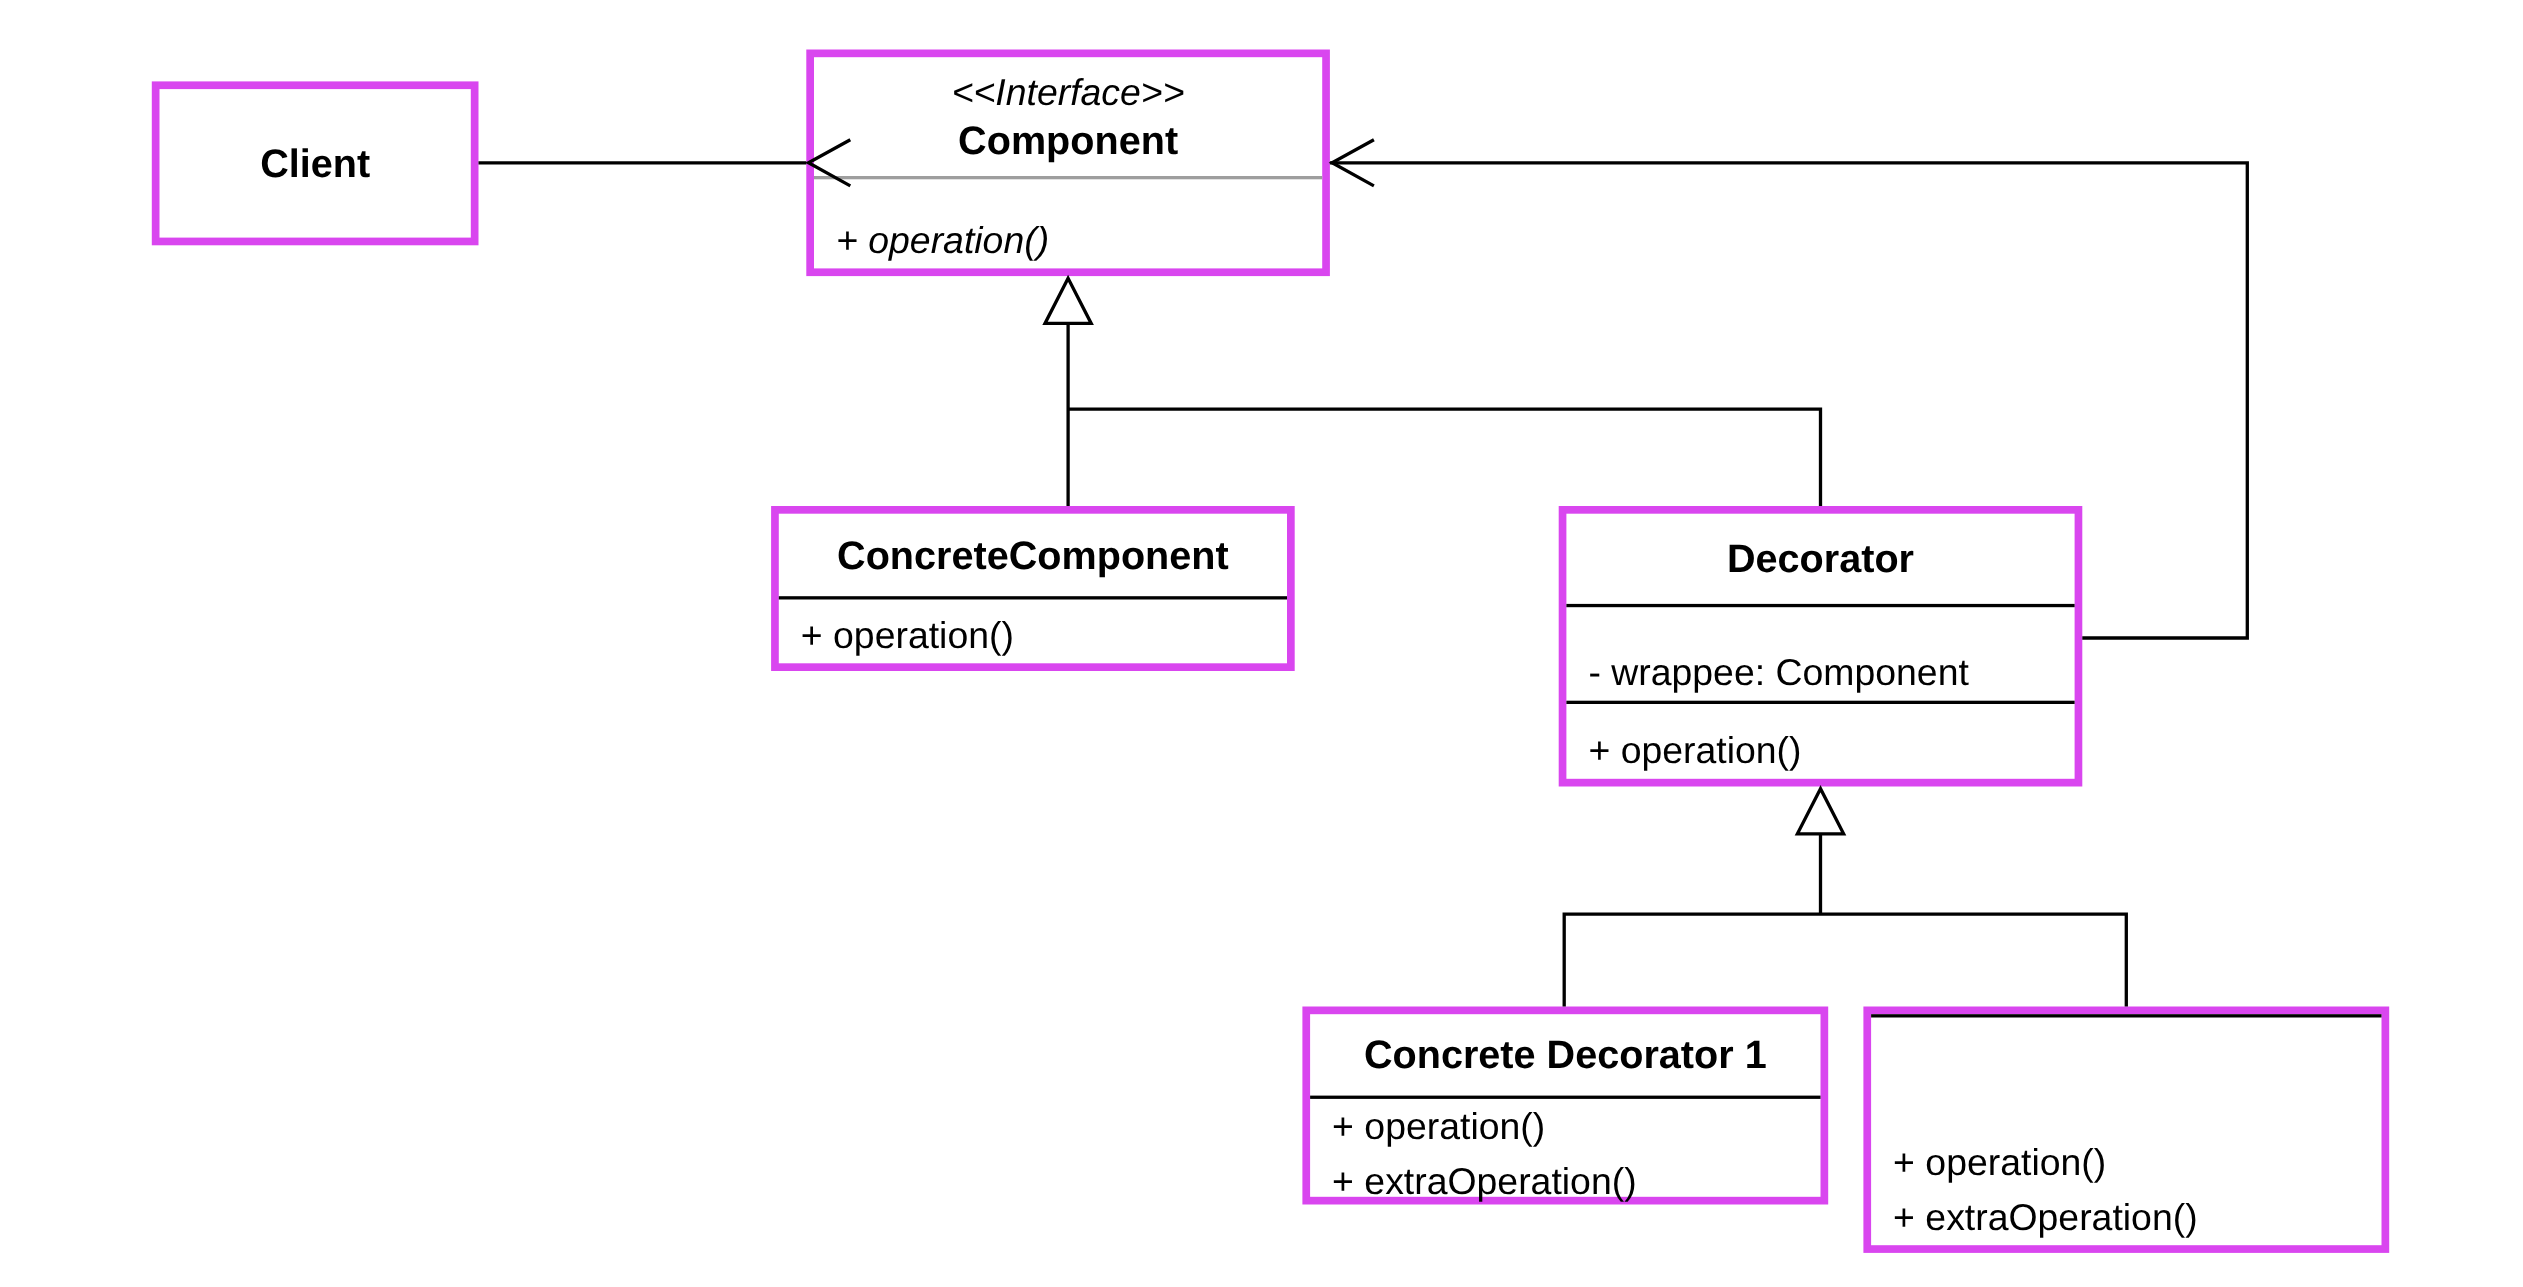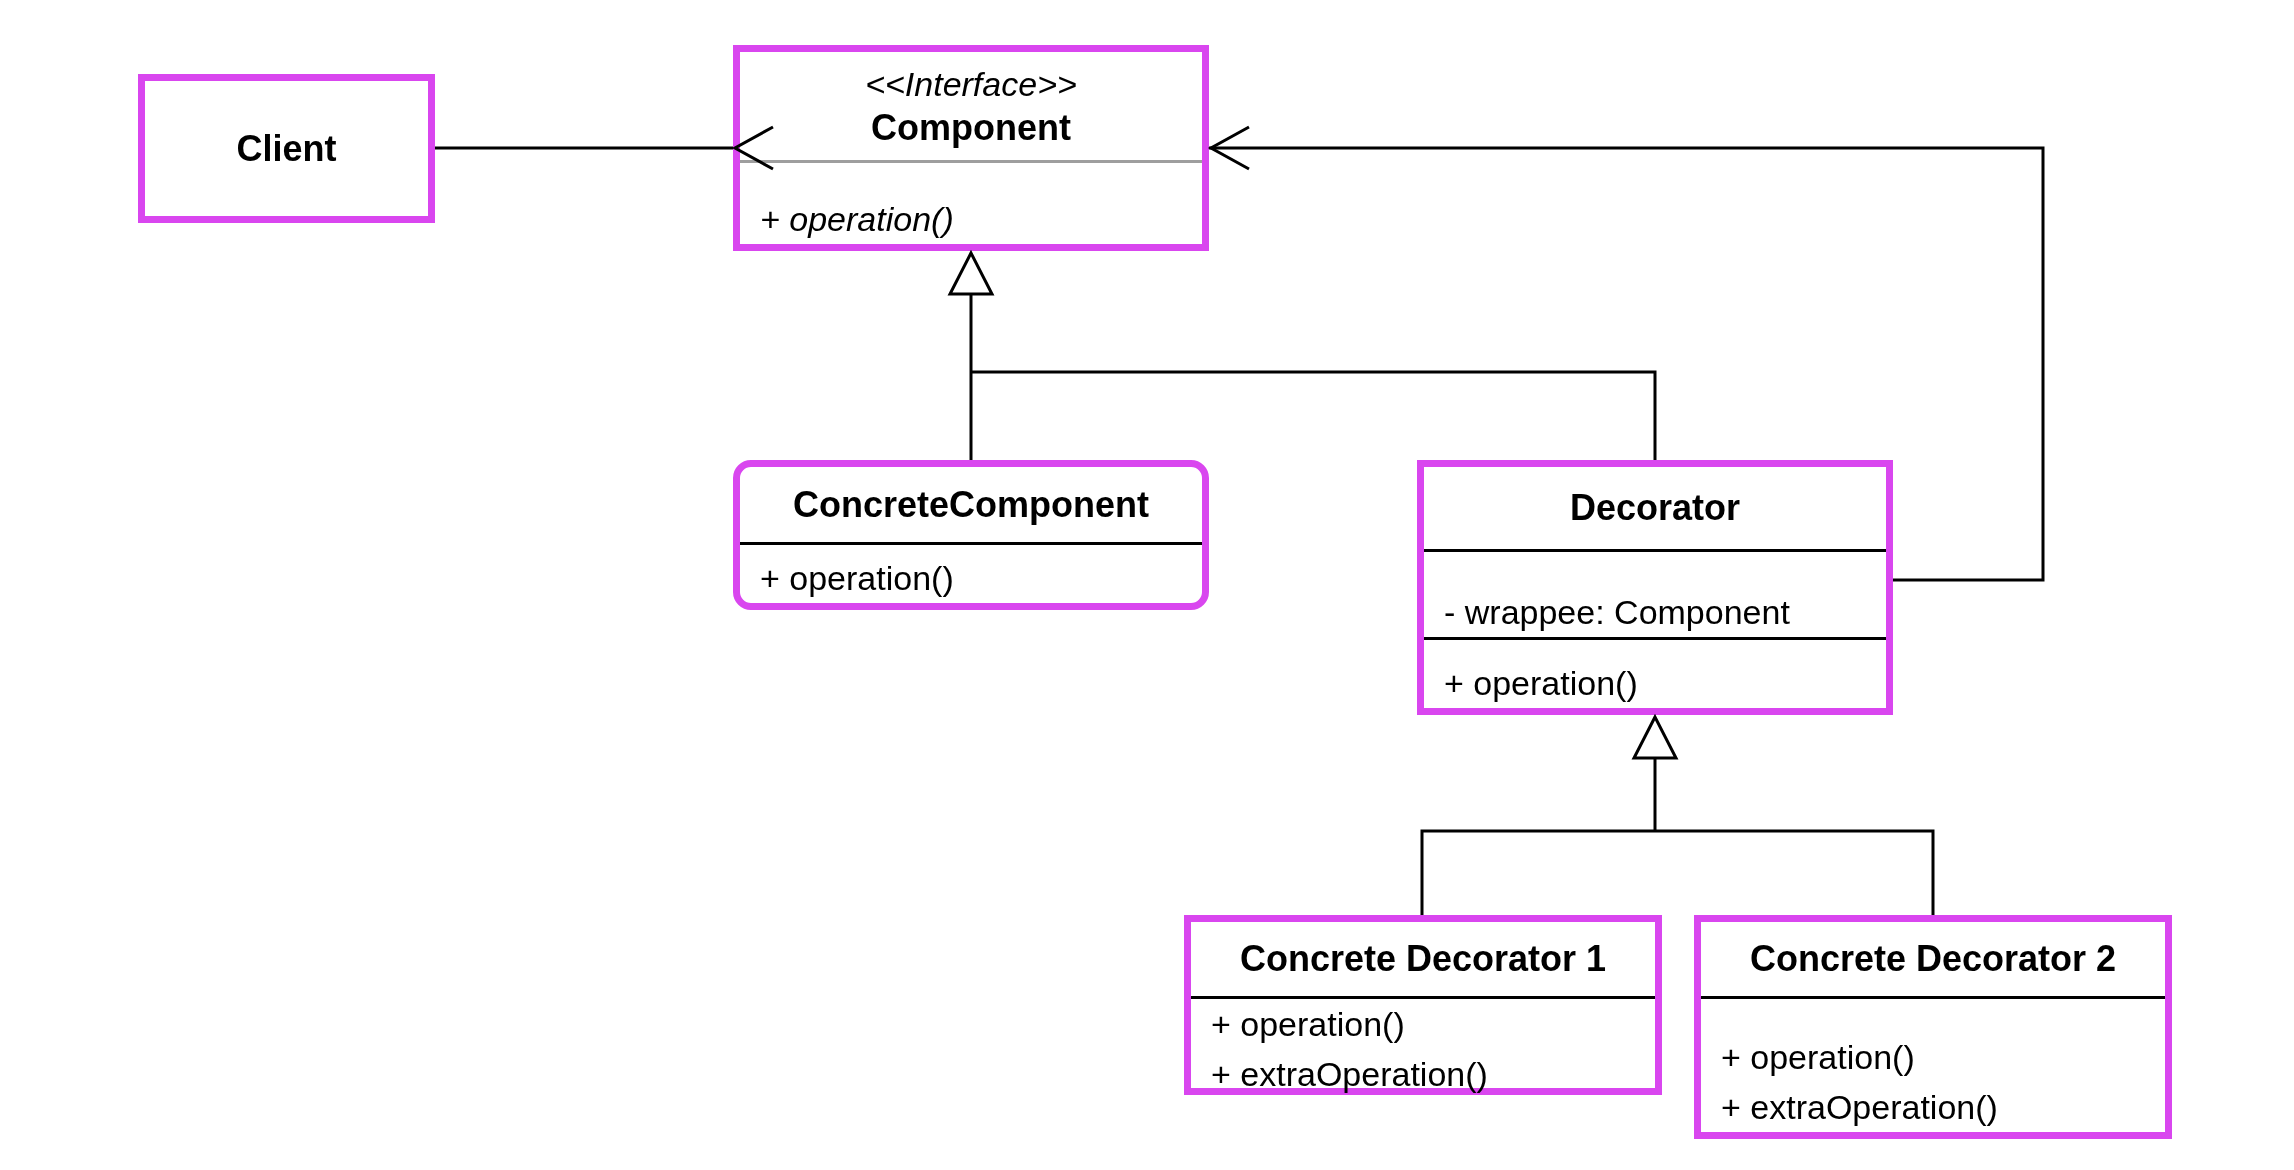--- a/index.html
+++ b/index.html
@@ -49,21 +49,21 @@
     line-height: 50px;
     box-sizing: border-box;
   }
   .uml-row.gray-divider { border-top-color: #9e9e9e; }
   .uml-row.italic { font-style: italic; }
   
   #box-client   { left: 138px;  top: 74px;  width: 297px; height: 149px; }
   #box-client .uml-title { flex: 1 1 auto; }
   #box-component { left: 733px; top: 45px;  width: 476px; height: 206px; }
   #box-component .uml-title { height: 108px; }
-  #box-concrete-component { left: 733px; top: 460px; width: 476px; height: 150px; border-radius: 18px; }
+  #box-concrete-component { left: 701px; top: 460px; width: 476px; height: 150px; }
   #box-concrete-component .uml-title { height: 75px; }
   #box-decorator { left: 1417px; top: 460px; width: 476px; height: 255px; }
   #box-decorator .uml-title { height: 82px; }
   #box-decorator .attr-row { flex: 0 0 88px; }
   #box-cd1 { left: 1184px; top: 915px; width: 478px; height: 180px; }
   #box-cd2 { left: 1694px; top: 915px; width: 478px; height: 224px; }
   #box-cd1 .uml-title, #box-cd2 .uml-title { height: 74px; }
   #connectors {
     position: absolute;
     left: 0; top: 0;
@@ -143,20 +143,19 @@
 
   <div class="uml-box" id="box-cd1">
     <div class="uml-title">Concrete Decorator 1</div>
     <div class="uml-row">
       <div>+ operation()</div>
       <div>+ extraOperation()</div>
     </div>
   </div>
 
   <div class="uml-box" id="box-cd2">
-    <div class="uml-title">Concrete Decorator 2</div>
     <div class="uml-row">
       <div>+ operation()</div>
       <div>+ extraOperation()</div>
     </div>
   </div>
 
 </div>
 
 </body></html>

